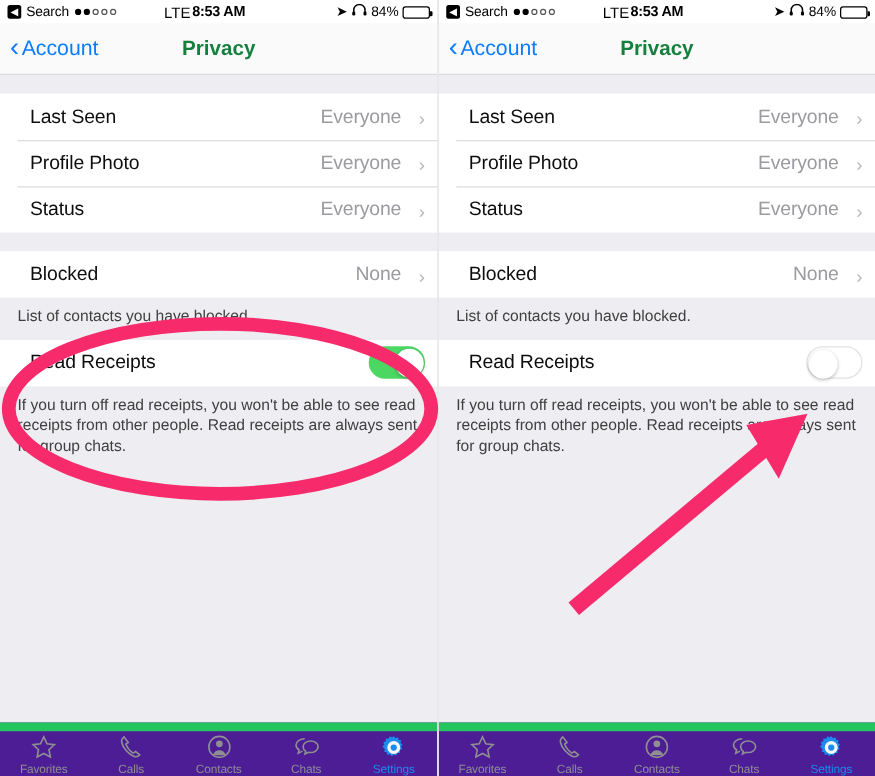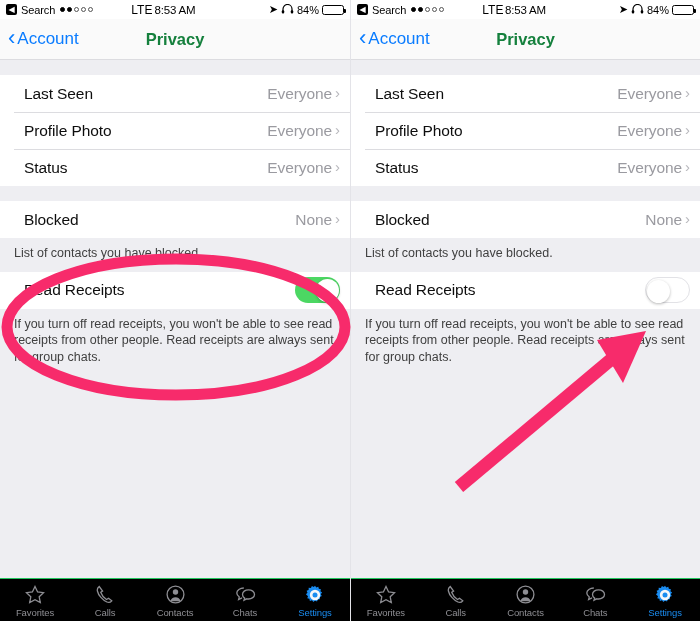--- a/index.html
+++ b/index.html
@@ -54,21 +54,21 @@
   .sb-search { font-size: 11px; letter-spacing: -0.1px; }
   .sb-dots { display: flex; align-items: center; gap: 2px; margin: 0 1px; }
   .sb-dot { width: 5px; height: 5px; border-radius: 50%; border: 1px solid #555; }
   .sb-dot.filled { background: #000; border-color: #000; }
   .sb-lte { font-size: 12px; letter-spacing: 0px; margin-left: 33px; }
   .sb-time {
     position: absolute;
     left: 0; right: 0;
     text-align: center;
     font-size: 11.5px;
-    font-weight: normal;
+    font-weight: bold;
     letter-spacing: -0.2px;
   }
   .sb-right {
     margin-left: auto;
     display: flex; align-items: center; gap: 3px;
     font-size: 11px;
   }
   .sb-loc { font-size: 11px; transform: rotate(0deg); }
   .sb-headphones { display: inline-block; line-height: 1; font-size: 10px; }
   .sb-batt {
@@ -145,22 +145,22 @@
     background: #dcdce0;
   }
   .row-label {
     font-size: 15.5px;
     color: #0d0d0d;
     letter-spacing: -0.1px;
   }
   .row-right {
     margin-left: auto;
     display: flex;
-    align-items: flex-start;
-    gap: 3px;
+    align-items: flex-end;
+    gap: 14px;
   }
   .row-value {
     font-size: 15.5px;
     color: #9a9aa0;
     letter-spacing: -0.1px;
   }
   .row-chevron {
     color: #b8b8bd;
     font-size: 15px;
     line-height: 1;
@@ -199,22 +199,22 @@
   }
   .toggle.on .knob { right: 1.5px; }
   .toggle.off .knob { left: 0.5px; }
 
   
   .filler { flex: 1; background: #eeeef2; }
 
   
   .tab-bar {
     height: 43px;
-    background: #000000;
-    border-top: 1px solid #22c55e;
+    background: #4c1d95;
+    border-top: 7px solid #22c55e;
     display: flex;
     align-items: center;
   }
   .tab {
     flex: 1;
     display: flex;
     flex-direction: column;
     align-items: center;
     justify-content: center;
     gap: 2px;

